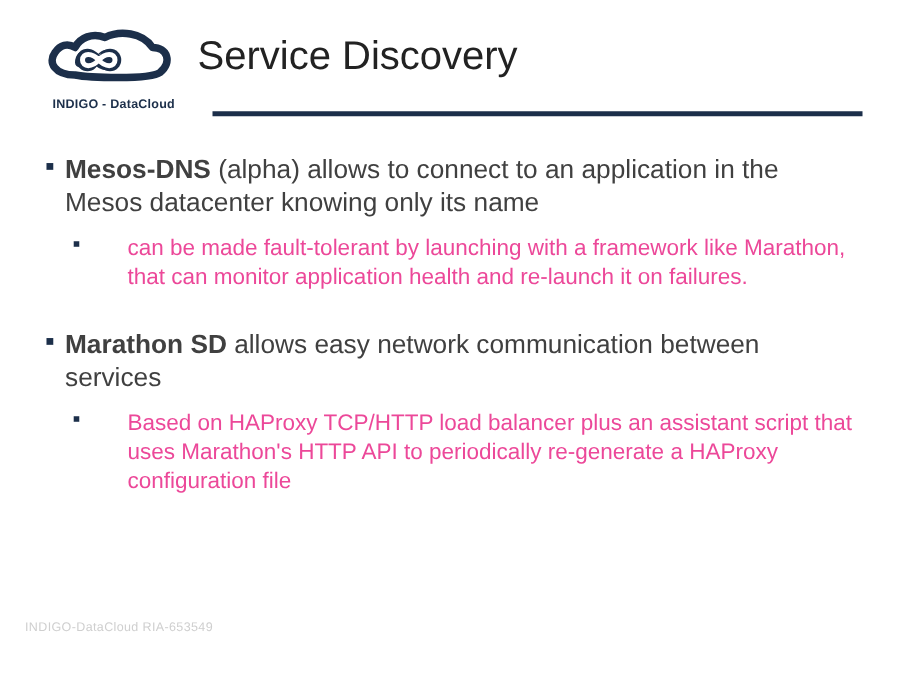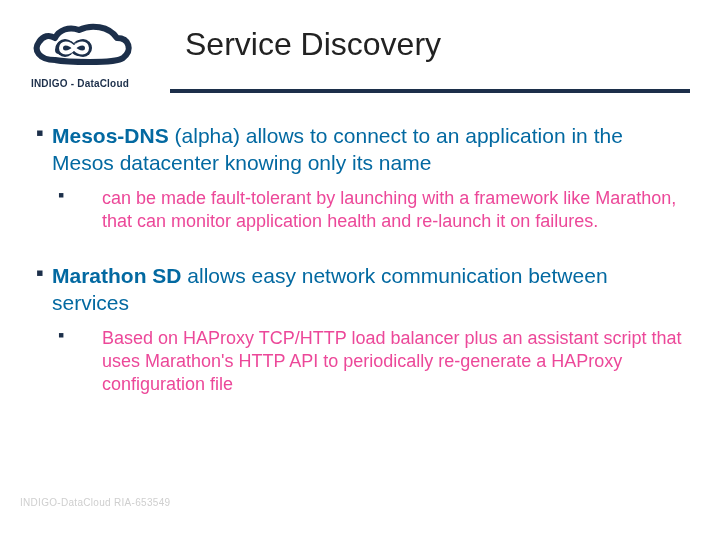--- a/index.html
+++ b/index.html
@@ -1,27 +1,27 @@
 <!DOCTYPE html>
 <html><head>
 <meta charset="utf-8">
 <style>
   * { box-sizing: border-box; margin: 0; padding: 0; }
   html, body { width: 720px; height: 540px; background: #ffffff; font-family: Arial, Helvetica, sans-serif; color: #000; overflow: hidden; }
   .slide { position: relative; width: 720px; height: 540px; padding: 20px 30px 20px 20px; background: #fff; }
   .header { display: flex; align-items: flex-start; gap: 18px; margin-bottom: 6px; }
-  .logo-block { display: flex; flex-direction: column; align-items: center; width: 120px; }
+  .logo-block { display: flex; flex-direction: column; align-items: flex-end; width: 120px; }
   .logo-block svg { display: block; }
   .logo-caption { font-size: 10px; font-weight: bold; color: #1c2f4a; margin-top: 2px; letter-spacing: 0.2px; }
-  .title { font-size: 32px; font-weight: 400; color: #222; margin-top: 6px; margin-left: 27px; }
+  .title { font-size: 32px; font-weight: 400; color: #222; margin-top: 6px; }
   .title-rule { border: none; border-top: 4px solid #1c2f4a; margin-left: 150px; margin-top: -6px; margin-bottom: 30px; }
   .content { padding: 0 8px 0 16px; }
   .b1 { display: flex; align-items: flex-start; margin-top: 14px; }
   .b1 .marker { width: 10px; min-width: 10px; height: 20px; font-size: 22px; line-height: 20px; color: #1c2f4a; font-weight: 900; margin-right: 6px; font-family: Arial, sans-serif; }
-  .b1 .text { font-size: 21px; line-height: 1.28; color: #0369a1; }
+  .b1 .text { font-size: 21px; line-height: 1.28; color: #404040; }
   .b1 .text .bold { font-weight: 700; }
   .b2 { display: flex; align-items: flex-start; margin-top: 10px; padding-left: 22px; }
   .b2 .marker { width: 9px; min-width: 9px; height: 17px; font-size: 18px; line-height: 17px; color: #1c2f4a; font-weight: 900; margin-right: 6px; font-family: Arial, sans-serif; }
   .b2 .text { font-size: 18px; line-height: 1.28; color: #ec4899; margin-left: 29px; }
   .gap { height: 16px; }
   .footer { position: absolute; left: 20px; bottom: 32px; font-size: 10px; color: #cfcfcf; letter-spacing: 0.3px; }
 </style>
 </head>
 <body>
 

